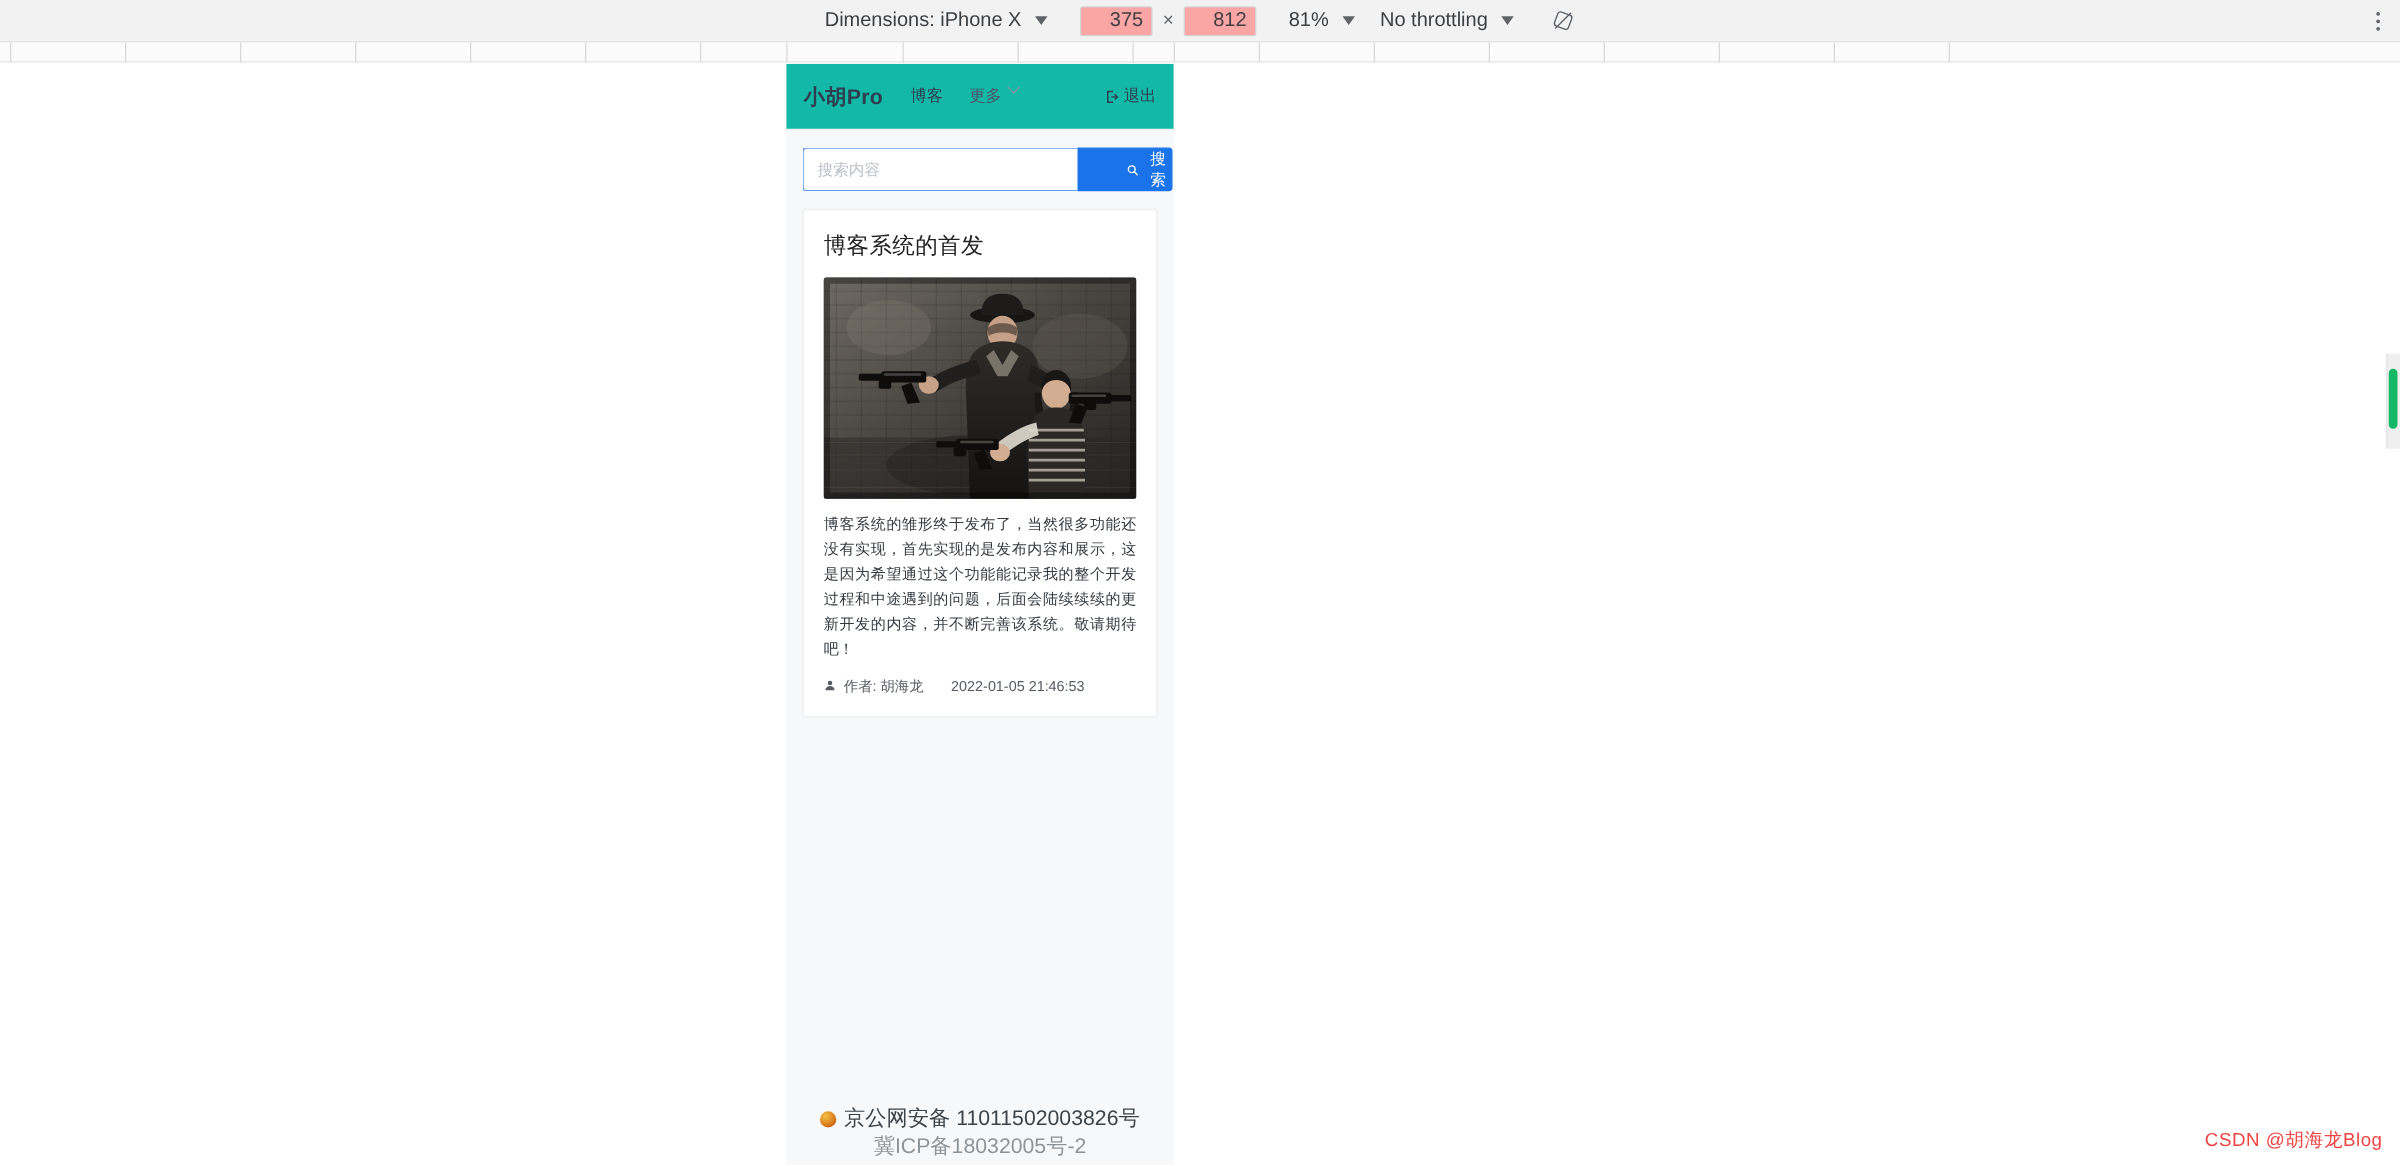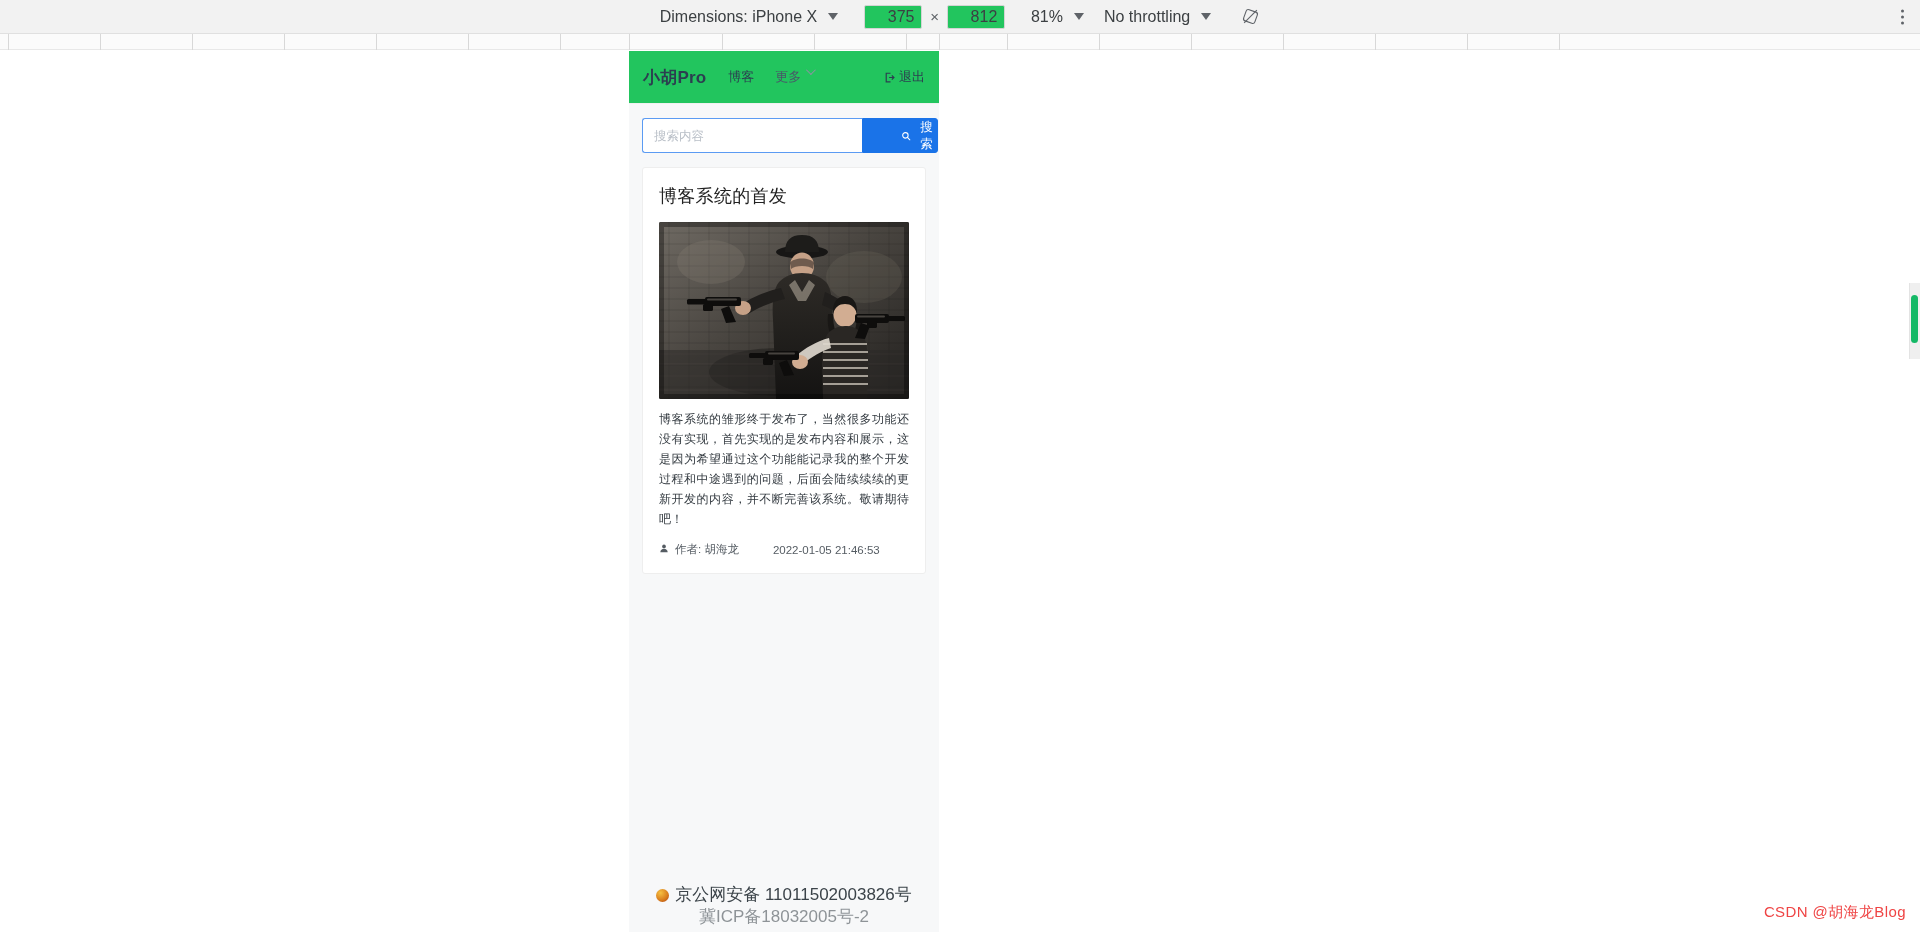--- a/index.html
+++ b/index.html
@@ -25,21 +25,21 @@
   .caret {
     display: inline-block;
     width: 0; height: 0;
     border-left: 5px solid transparent;
     border-right: 5px solid transparent;
     border-top: 7px solid #5f6368;
     margin-left: 2px;
   }
   .dim-input {
     width: 58px; height: 24px;
-    background: #22c55e;
+    background: #fca5a5;
     border: 1px solid #d4d4d4;
     border-radius: 2px;
     text-align: center;
     font-size: 16px; color: #3c4043;
     font-family: "Liberation Sans", sans-serif;
     line-height: 22px;
     padding-left: 16px;
   }
   .times { font-size: 15px; color: #5f6368; margin: 0 8px; }
   .spacer-24 { width: 26px; }
@@ -76,21 +76,21 @@
   .device {
     position: absolute;
     left: 629px; top: 0px;
     width: 310px; height: 881px;
     background: #f7f8f9;
     overflow: hidden;
   }
 
   
   .navbar {
-    background: #22c55e;
+    background: #14b8a6;
     height: 53px;
     display: flex; align-items: center;
     padding: 0 14px;
     border-bottom: 1px solid #f0f0f0;
   }
   .brand {
     font-size: 17px; font-weight: bold; color: #2c3e50;
     letter-spacing: .2px;
   }
   .nav-link {
@@ -177,21 +177,21 @@
     color: #333a40;
     text-align: justify;
   }
   .card-meta {
     margin-top: 13px;
     display: flex; align-items: center;
     gap: 6px;
     font-size: 11.5px;
     color: #555c63;
   }
-  .card-meta .date { margin-left: 28px; }
+  .card-meta .date { margin-left: 16px; }
 
   
   .footer {
     position: absolute;
     bottom: 0; left: 0; width: 310px;
     text-align: center;
     padding-bottom: 4px;
   }
   .footer-line {
     display: flex; align-items: center; justify-content: center;

